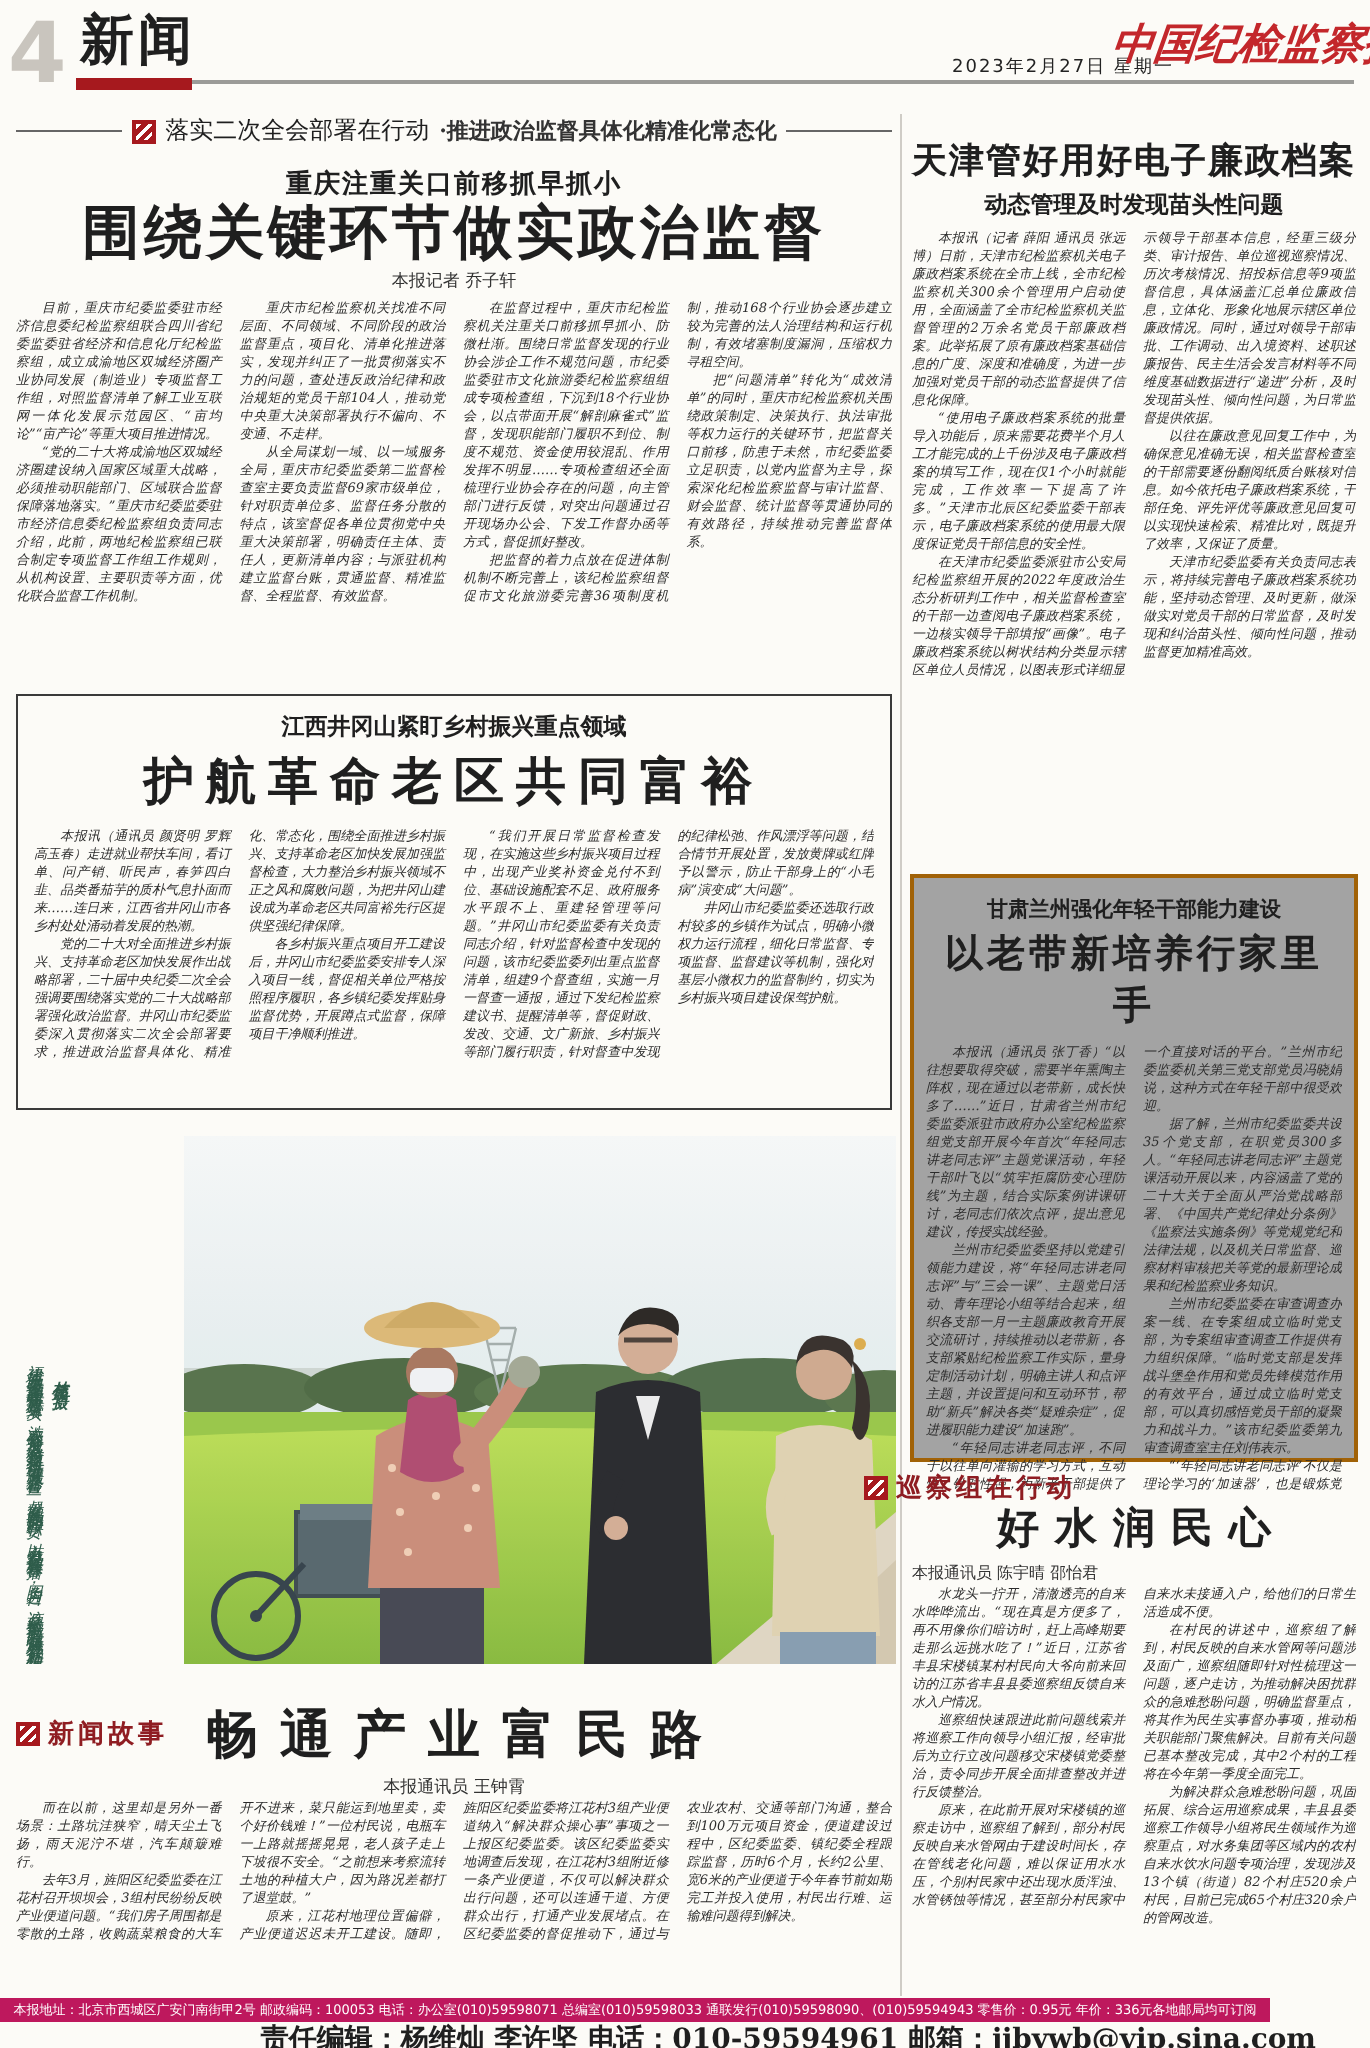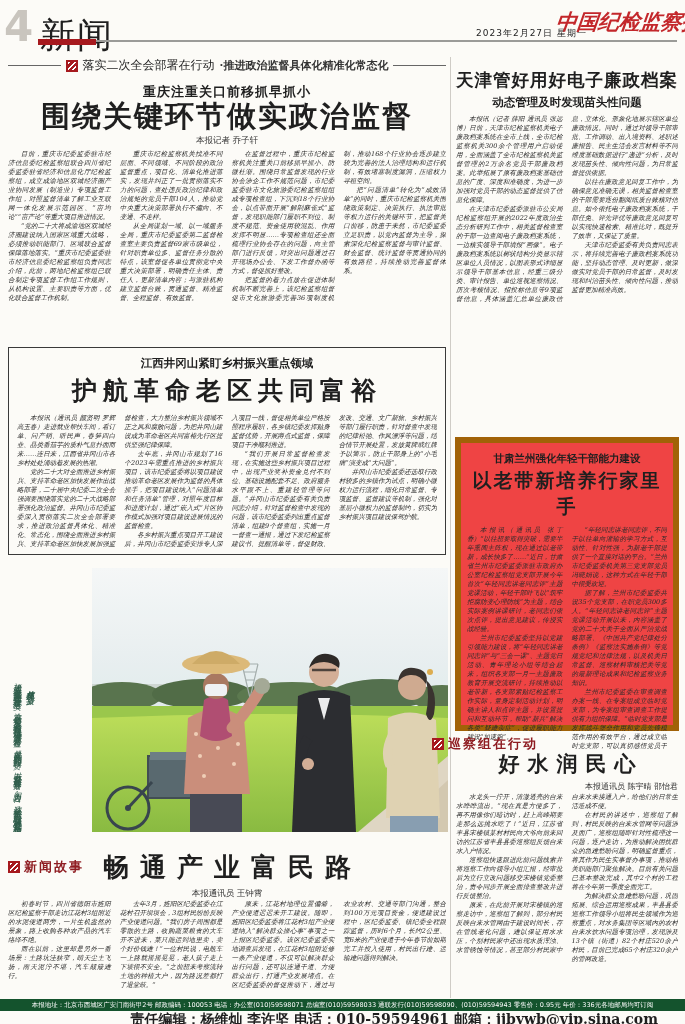--- a/index.html
+++ b/index.html
@@ -1,21 +1,21 @@
 <!DOCTYPE html>
 <html><head>
 <meta charset="utf-8">
 <style>
   html,body{margin:0;padding:0;background:#e8e6e1;}
   #page{position:relative;width:685px;height:1024px;margin:0 auto;background:#fcfbf7;
         font-family:"DejaVu Serif",serif;color:#1f1f1f;overflow:hidden;}
   
   .pagenum{position:absolute;left:4px;top:2px;font-size:42px;font-family:"DejaVu Sans",sans-serif;
            color:#c9c5be;font-weight:bold;}
-  .section-title{position:absolute;left:40px;top:12px;font-size:35px;font-weight:normal;letter-spacing:2px;}
+  .section-title{position:absolute;left:40px;top:2px;font-size:27px;font-weight:bold;letter-spacing:2px;}
   .header-rule{position:absolute;left:38px;width:639px;top:40px;height:2px;background:#9b9b98;}
   .header-redbar{position:absolute;left:38px;top:39px;width:58px;height:6px;background:#a6191e;}
   .pub-date{position:absolute;left:476px;top:27px;font-size:9px;letter-spacing:1px;color:#222;
             font-family:"DejaVu Sans",sans-serif;font-weight:normal;}
   .masthead{position:absolute;left:556px;top:8px;font-size:21px;color:#c3272b;font-weight:bold;
             font-style:italic;transform:skewX(-6deg);letter-spacing:0px;white-space:nowrap;}
   
   .vdivider{position:absolute;left:450px;top:57px;width:1px;height:941px;background:#cfccc6;}
   
   .banner{position:absolute;left:8px;top:57px;width:438px;display:flex;align-items:center;gap:5px;}
@@ -56,31 +56,31 @@
   
   .road-head{position:absolute;left:8px;top:850px;width:438px;text-align:center;font-size:26px;
              font-weight:bold;letter-spacing:11px;text-indent:11px;}
   .road-byline{top:888px;}
   .b-road{position:absolute;left:8px;top:900px;width:438px;height:98px;}
   
   .tj-head{position:absolute;left:456px;top:68px;width:222px;text-align:center;font-size:17.5px;
            font-weight:bold;letter-spacing:1px;}
   .tj-sub{position:absolute;left:456px;top:95px;width:222px;text-align:center;font-size:11.5px;font-weight:600;}
   .b-tj{position:absolute;left:456px;top:115px;width:222px;height:314px;}
-  .redbox{position:absolute;left:455px;top:437px;width:224px;height:294px;border:6px solid #a16207;
-          box-sizing:border-box;padding:6px 6px 20px;background:#ef4444;}
+  .redbox{position:absolute;left:455px;top:437px;width:224px;height:294px;border:2px solid #a16207;
+          box-sizing:border-box;padding:6px 6px 20px;background:#a3a3a3;}
   .redbox .kick{text-align:center;font-size:10.5px;font-weight:600;margin:3px 0 2px;}
   .redbox .head{text-align:center;font-size:19px;font-weight:bold;letter-spacing:2px;margin:0 0 6px;}
   .redbox .bodycopy{height:230px;}
   .water-head{position:absolute;left:456px;top:750px;width:222px;text-align:center;font-size:21px;
               font-weight:bold;letter-spacing:8px;text-indent:8px;}
-  .water-byline{position:absolute;left:456px;top:781px;width:222px;text-align:right;font-size:8px;color:#333;}
+  .water-byline{position:absolute;left:456px;top:781px;width:222px;text-align:left;font-size:8px;color:#333;}
   .b-water{position:absolute;left:456px;top:793px;width:222px;height:205px;}
   
-  .footer-bar{position:absolute;left:0;top:999px;width:685px;height:12px;background:#14532d;color:#fff;
+  .footer-bar{position:absolute;left:0;top:999px;width:635px;height:12px;background:#be185d;color:#fff;
               font-size:6.5px;line-height:12px;text-align:center;font-family:"DejaVu Sans",sans-serif;}
   .editors{position:absolute;left:0;top:1011px;width:658px;text-align:right;font-size:14px;font-weight:bold;}
 </style>
 </head>
 <body>
 
 <div id="page">
 
   <div class="pagenum">4</div>
   <div class="section-title">新闻</div>
@@ -111,21 +111,20 @@
       <p class="para">把监督的着力点放在促进体制机制不断完善上，该纪检监察组督促市文化旅游委完善36项制度机制，推动168个行业协会逐步建立较为完善的法人治理结构和运行机制，有效堵塞制度漏洞，压缩权力寻租空间。</p>
       <p class="para">把“问题清单”转化为“成效清单”的同时，重庆市纪检监察机关围绕政策制定、决策执行、执法审批等权力运行的关键环节，把监督关口前移，防患于未然，市纪委监委立足职责，以党内监督为主导，探索深化纪检监察监督与审计监督、财会监督、统计监督等贯通协同的有效路径，持续推动完善监督体系。</p>
     </div>
 
   <div class="boxed">
     <div class="kick">江西井冈山紧盯乡村振兴重点领域</div>
     <div class="head">护航革命老区共同富裕</div>
     <div class="bodycopy cols4">
         <p class="para">本报讯（通讯员 颜贤明 罗辉 高玉春）走进就业帮扶车间，看订单、问产销、听民声，春笋四白韭、品类番茄芋的质朴气息扑面而来……连日来，江西省井冈山市各乡村处处涌动着发展的热潮。</p>
         <p class="para">党的二十大对全面推进乡村振兴、支持革命老区加快发展作出战略部署，二十届中央纪委二次全会强调要围绕落实党的二十大战略部署强化政治监督。井冈山市纪委监委深入贯彻落实二次全会部署要求，推进政治监督具体化、精准化、常态化，围绕全面推进乡村振兴、支持革命老区加快发展加强监督检查，大力整治乡村振兴领域不正之风和腐败问题，为把井冈山建设成为革命老区共同富裕先行区提供坚强纪律保障。</p>
-        <p class="para">去年底，井冈山市规划了16个2023年需重点推进的乡村振兴项目，该市纪委监委将以项目建设推动革命老区发展作为监督的具体抓手，把项目建设纳入“问题清单和任务清单”管理，对照年度目标和进度计划，通过“嵌入式”片区协作模式加强对项目建设进展情况的监督检查。</p>
         <p class="para">各乡村振兴重点项目开工建设后，井冈山市纪委监委安排专人深入项目一线，督促相关单位严格按照程序履职，各乡镇纪委发挥贴身监督优势，开展蹲点式监督，保障项目干净顺利推进。</p>
         <p class="para">“我们开展日常监督检查发现，在实施这些乡村振兴项目过程中，出现产业奖补资金兑付不到位、基础设施配套不足、政府服务水平跟不上、重建轻管理等问题。”井冈山市纪委监委有关负责同志介绍，针对监督检查中发现的问题，该市纪委监委列出重点监督清单，组建9个督查组，实施一月一督查一通报，通过下发纪检监察建议书、提醒清单等，督促财政、发改、交通、文广新旅、乡村振兴等部门履行职责，针对督查中发现的纪律松弛、作风漂浮等问题，结合情节开展处置，发放黄牌或红牌予以警示，防止干部身上的“小毛病”演变成“大问题”。</p>
         <p class="para">井冈山市纪委监委还选取行政村较多的乡镇作为试点，明确小微权力运行流程，细化日常监督、专项监督、监督建议等机制，强化对基层小微权力的监督制约，切实为乡村振兴项目建设保驾护航。</p>
       </div>
   </div>
 
   <div class="photo-caption">
     <span>福建省东山县纪委监委围绕春耕惠农政策落实、涉农补助资金发放以及乡村振兴项目推进等情况开展监督检查，督促有关职能部门履行职责，以有力监督护航春耕春播。图为近日，该县纪检监察干部向陈城镇后姚村农户了解相关情况。</span>
     <span class="credit">林伟泉 摄</span>
   </div>
@@ -214,30 +213,30 @@
   </div>
 
   <div class="sec-label sec-story">
     <span class="sq-icon"></span>
     <span>新闻故事</span>
   </div>
 
   <div class="road-head">畅通产业富民路</div>
   <div class="byline road-byline">本报通讯员 王钟霄</div>
   <div class="bodycopy cols4 b-road">
-      <p class="para">初春时节，四川省德阳市旌阳区纪检监察干部走访江花村3组附近的水泥便道两旁，一片生机盎然的景象，路上收购各种农产品的汽车络绎不绝。</p>
       <p class="para">而在以前，这里却是另外一番场景：土路坑洼狭窄，晴天尘土飞扬，雨天泥泞不堪，汽车颠簸难行。</p>
       <p class="para">去年3月，旌阳区纪委监委在江花村召开坝坝会，3组村民纷纷反映产业便道问题。“我们房子周围都是零散的土路，收购蔬菜粮食的大车开不进来，菜只能运到地里卖，卖个好价钱难！”一位村民说，电瓶车一上路就摇摇晃晃，老人孩子走上下坡很不安全。“之前想来考察流转土地的种植大户，因为路况差都打了退堂鼓。”</p>
       <p class="para">原来，江花村地理位置偏僻，产业便道迟迟未开工建设。随即，旌阳区纪委监委将江花村3组产业便道纳入“解决群众操心事”事项之一上报区纪委监委。该区纪委监委实地调查后发现，在江花村3组附近修一条产业便道，不仅可以解决群众出行问题，还可以连通干道、方便群众出行，打通产业发展堵点。在区纪委监委的督促推动下，通过与农业农村、交通等部门沟通，整合到100万元项目资金，便道建设过程中，区纪委监委、镇纪委全程跟踪监督，历时6个月，长约2公里、宽6米的产业便道于今年春节前如期完工并投入使用，村民出行难、运输难问题得到解决。</p>
     </div>
 
   <div class="tj-head">天津管好用好电子廉政档案</div>
   <div class="tj-sub">动态管理及时发现苗头性问题</div>
   <div class="bodycopy cols2 b-tj">
       <p class="para">本报讯（记者 薛阳 通讯员 张远博）日前，天津市纪检监察机关电子廉政档案系统在全市上线，全市纪检监察机关300余个管理用户启动使用，全面涵盖了全市纪检监察机关监督管理的2万余名党员干部廉政档案。此举拓展了原有廉政档案基础信息的广度、深度和准确度，为进一步加强对党员干部的动态监督提供了信息化保障。</p>
+      <p class="para">“使用电子廉政档案系统的批量导入功能后，原来需要花费半个月人工才能完成的上千份涉及电子廉政档案的填写工作，现在仅1个小时就能完成，工作效率一下提高了许多。”天津市北辰区纪委监委干部表示，电子廉政档案系统的使用最大限度保证党员干部信息的安全性。</p>
       <p class="para">在天津市纪委监委派驻市公安局纪检监察组开展的2022年度政治生态分析研判工作中，相关监督检查室的干部一边查阅电子廉政档案系统，一边核实领导干部填报“画像”。电子廉政档案系统以树状结构分类显示辖区单位人员情况，以图表形式详细显示领导干部基本信息，经重三级分类、审计报告、单位巡视巡察情况、历次考核情况、招投标信息等9项监督信息，具体涵盖汇总单位廉政信息，立体化、形象化地展示辖区单位廉政情况。同时，通过对领导干部审批、工作调动、出入境资料、述职述廉报告、民主生活会发言材料等不同维度基础数据进行“递进”分析，及时发现苗头性、倾向性问题，为日常监督提供依据。</p>
       <p class="para">以往在廉政意见回复工作中，为确保意见准确无误，相关监督检查室的干部需要逐份翻阅纸质台账核对信息。如今依托电子廉政档案系统，干部任免、评先评优等廉政意见回复可以实现快速检索、精准比对，既提升了效率，又保证了质量。</p>
       <p class="para">天津市纪委监委有关负责同志表示，将持续完善电子廉政档案系统功能，坚持动态管理、及时更新，做深做实对党员干部的日常监督，及时发现和纠治苗头性、倾向性问题，推动监督更加精准高效。</p>
     </div>
 
   <div class="redbox">
     <div class="kick">甘肃兰州强化年轻干部能力建设</div>
     <div class="head">以老带新培养行家里手</div>
     <div class="bodycopy cols2">
         <p class="para">本报讯（通讯员 张丁香）“以往想要取得突破，需要半年熏陶主阵权，现在通过以老带新，成长快多了……”近日，甘肃省兰州市纪委监委派驻市政府办公室纪检监察组党支部开展今年首次“年轻同志讲老同志评”主题党课活动，年轻干部叶飞以“筑牢拒腐防变心理防线”为主题，结合实际案例讲课研讨，老同志们依次点评，提出意见建议，传授实战经验。</p>

